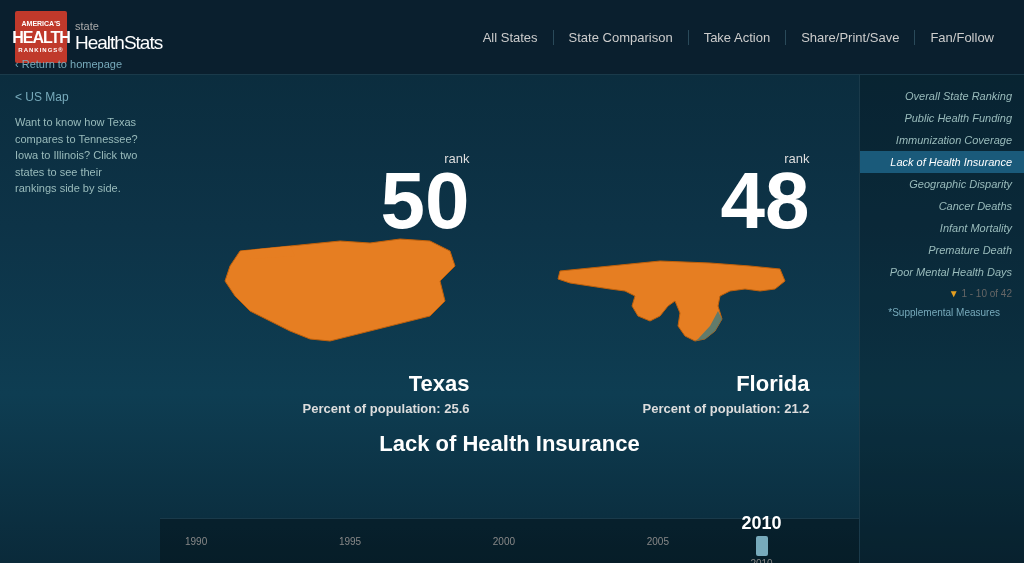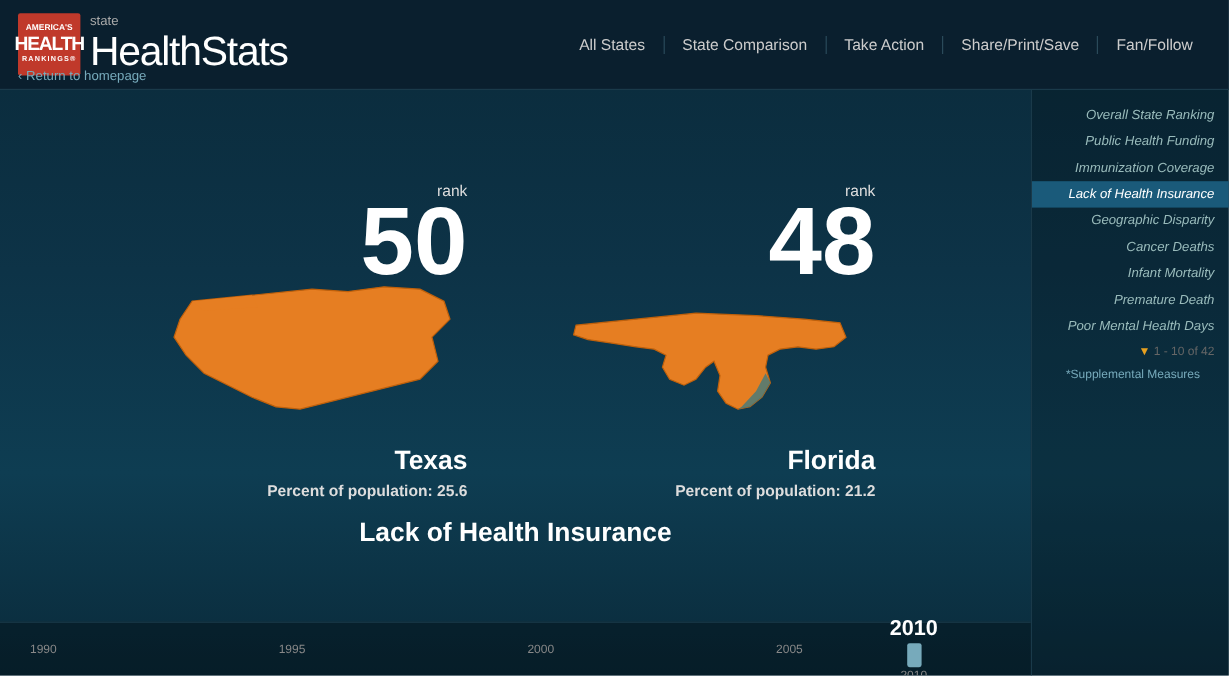--- a/index.html
+++ b/index.html
@@ -48,21 +48,21 @@
     #logo-ahr .rankings { font-size: 6px; letter-spacing: 1px; }
     #logo-text {
       margin-left: 8px;
     }
     #logo-text .state-label {
       font-size: 11px;
       color: #aaa;
       font-weight: normal;
     }
     #logo-text .healthstats {
-      font-size: 34px;
+      font-size: 19px;
       font-weight: 300;
       color: #fff;
       letter-spacing: -1px;
     }
 
     #nav {
       display: flex;
       align-items: center;
       margin-left: auto;
       gap: 0;
@@ -312,20 +312,24 @@
     <a class="nav-item">Take Action</a>
     <a class="nav-item">Share/Print/Save</a>
     <a class="nav-item">Fan/Follow</a>
   </nav>
 </div>
 
 <div id="return-link">Return to homepage</div>
 
 <div id="main">
 
+  <div id="left-sidebar">
+    <div id="us-map-link">US Map</div>
+    <div id="sidebar-description">Want to know how Texas compares to Tennessee? Iowa to Illinois? Click two states to see their rankings side by side.</div>
+  </div>
 
   <div id="center-content">
     <div id="states-comparison">
 
       <div class="state-block">
         <div class="rank-label">rank</div>
         <div class="rank-number">50</div>
         <div class="state-shape-container">
           <svg class="texas-shape" viewBox="0 0 260 120">
             <polygon points="

